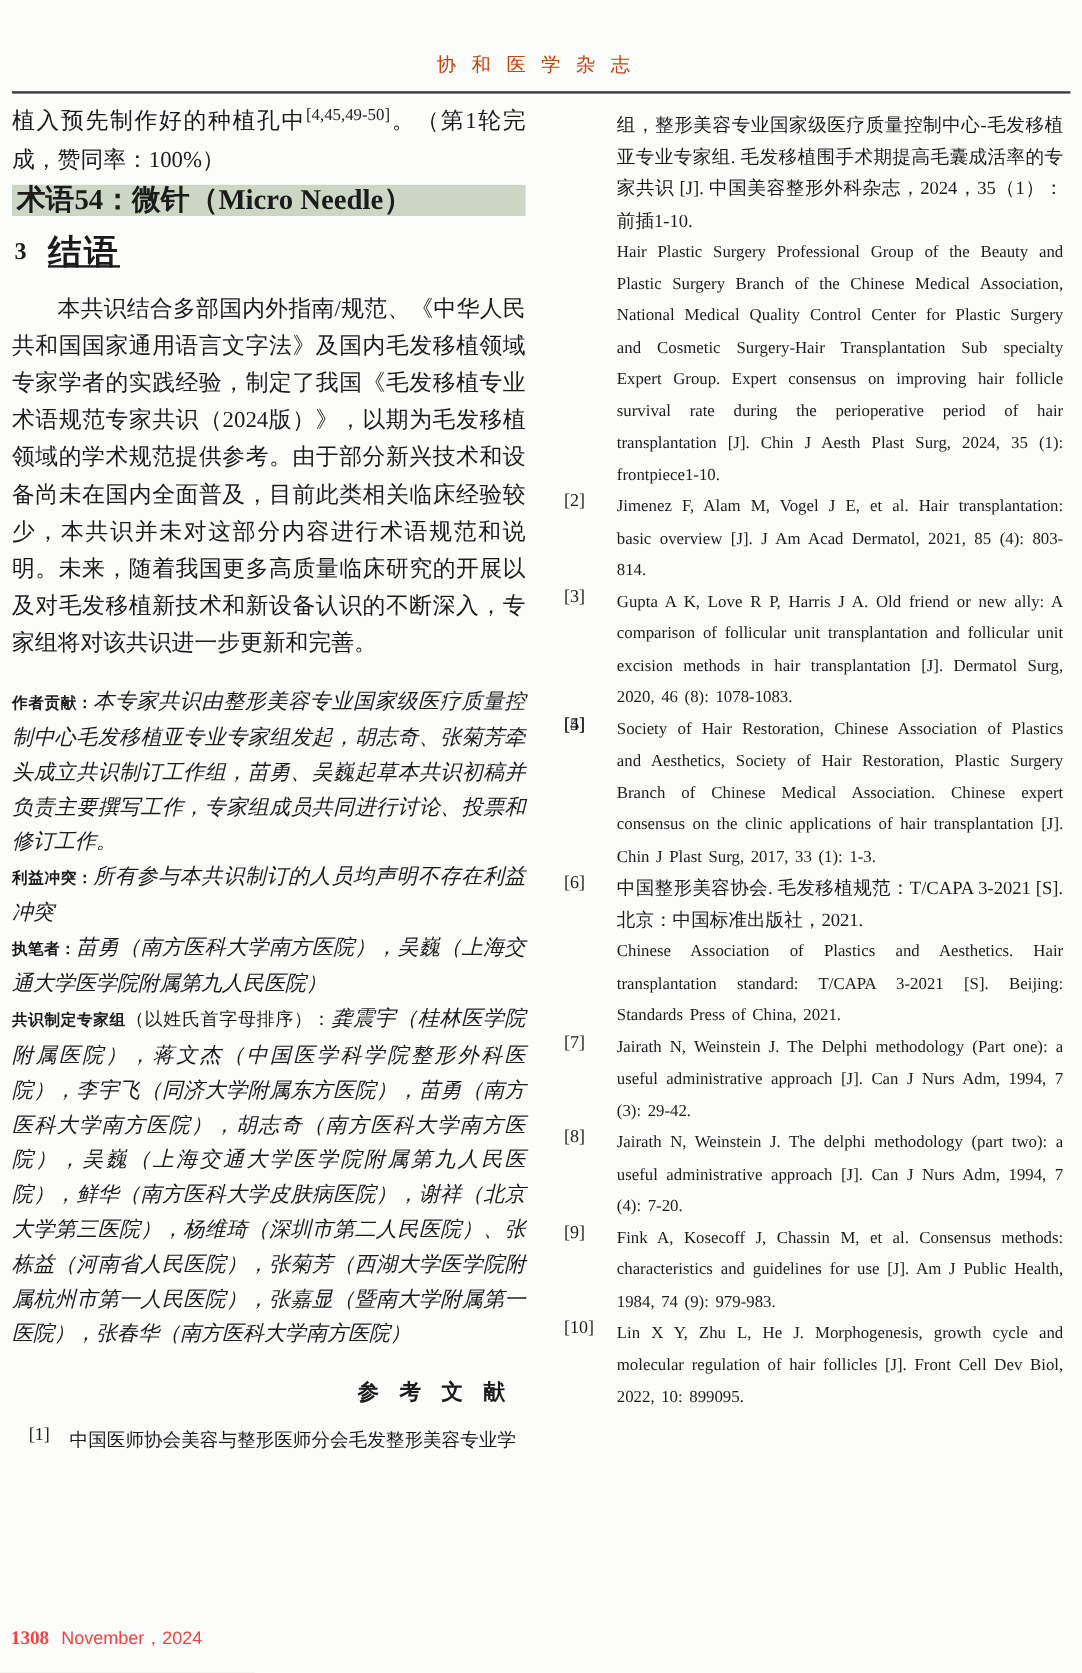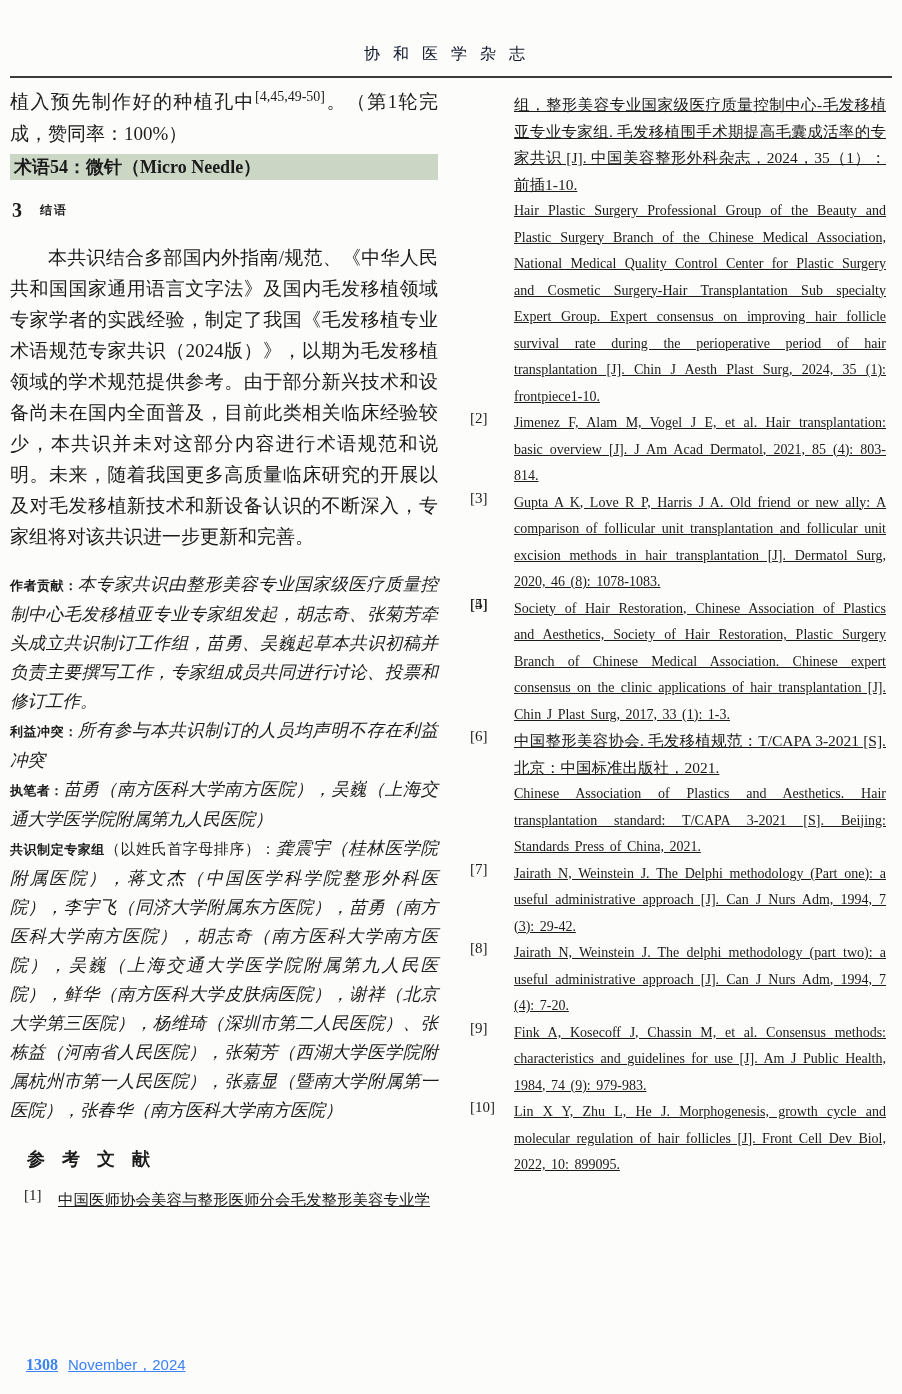--- a/index.html
+++ b/index.html
@@ -4,69 +4,69 @@
 <style>
   html,body{margin:0;padding:0;background:#e8e8e8;}
   .page{
     position:relative;width:902px;height:1394px;margin:0 auto;
     background:#fcfcfb;color:#1b1b1b;overflow:hidden;
     font-family:"Liberation Serif", serif;
   }
   
   .journal-title{
     position:absolute;top:44px;left:0;right:0;text-align:center;
-    font-size:16px;letter-spacing:13px;color:#0f172a;
+    font-size:16px;letter-spacing:13px;color:#c2410c;
   }
   .header-rule{
     position:absolute;top:76px;left:10px;right:10px;height:0;
     border-top:2px solid #3c3c3c;
   }
   
   .col-left{position:absolute;left:10px;top:86px;width:428px;}
   .col-right{position:absolute;left:462px;top:92px;width:424px;}
 
   
   .zh-body{font-size:19px;line-height:32px;text-align:justify;margin:0;}
   .zh-body.sec{line-height:31px;}
   .indent{text-indent:2em;}
   sup.cite{font-size:14px;line-height:0;vertical-align:super;letter-spacing:0;}
 
   .term-bar{
     margin:4px 0 0 0;height:26px;line-height:26px;padding:0 4px;
-    font-size:18px;font-weight:bold;font-family:"Liberation Serif",serif;
+    font-size:24px;font-weight:bold;font-family:"Liberation Serif",serif;
   }
 
   .sec-heading{margin:16px 0 18px 2px;height:28px;display:flex;align-items:center;}
   .sec-num{font-size:20px;font-weight:bold;font-family:"Liberation Serif",serif;}
-  .sec-title{font-size:12px;font-weight:bold;font-family:"Liberation Sans",sans-serif;margin-left:18px;letter-spacing:2px;}
+  .sec-title{font-size:28px;font-weight:bold;font-family:"Liberation Sans",sans-serif;margin-left:18px;letter-spacing:2px;text-decoration:underline;}
 
   .notes{margin-top:18px;}
   .note{font-size:17.5px;line-height:29px;text-align:justify;margin:0;
         font-style:italic;font-family:"Liberation Serif",serif;}
   .note b{font-style:normal;font-weight:bold;font-size:13px;
           font-family:"Liberation Sans",sans-serif;}
   .note .sub{font-style:normal;font-size:15px;font-family:"Liberation Serif",serif;}
 
   .refs-heading{
-    margin:22px 0 16px 0;text-align:left;font-size:18px;font-weight:bold;
+    margin:22px 0 16px 0;text-align:right;font-size:18px;font-weight:bold;
     font-family:Liberation Sans, sans-serif;letter-spacing:17px;text-indent:17px;
   }
 
   
   .ref{position:relative;padding-left:52px;}
   .ref-num{position:absolute;left:8px;top:0;font-size:15px;}
-  .ref p{margin:0;text-align:justify;text-decoration:underline;}
+  .ref p{margin:0;text-align:justify;}
   .ref-zh{font-size:15.5px;line-height:26.5px;}
   .ref-en{font-size:14px;line-height:26.5px;word-spacing:2px;}
   .col-left .ref{padding-left:48px;margin-top:0;}
   .col-left .ref-num{left:14px;}
 
   
-  .footer{position:absolute;left:26px;top:1356px;font-size:15px;
-          font-family:"Liberation Sans",sans-serif;color:#3b82f6;text-decoration:underline;}
+  .footer{position:absolute;left:9px;top:1356px;font-size:15px;
+          font-family:"Liberation Sans",sans-serif;color:#ef4444;}
   .footer b{font-size:16px;font-family:"Liberation Serif",serif;margin-right:10px;}
 </style>
 </head>
 <body>
 
 <div class="page">
 
   <div class="journal-title">协和医学杂志</div>
   <div class="header-rule"></div>
 

